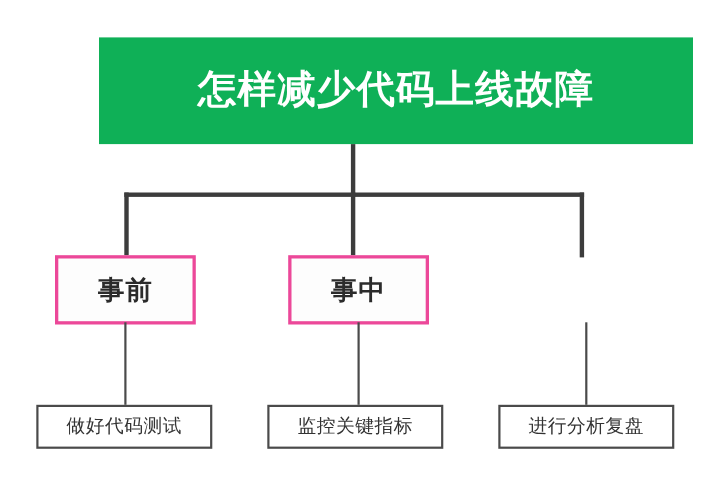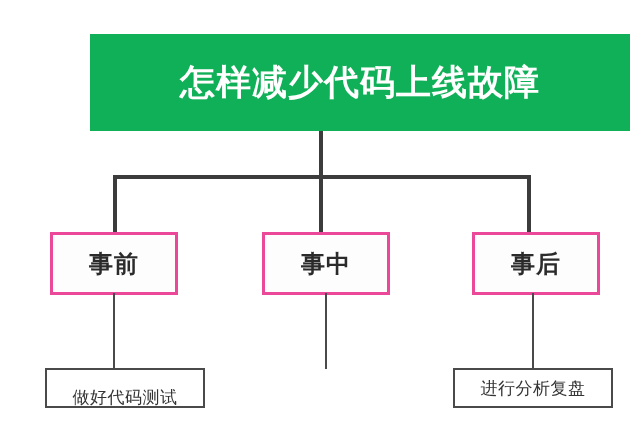--- a/index.html
+++ b/index.html
@@ -71,21 +71,21 @@
     top: 368px;
     width: 160px;
     height: 40px;
     background: #ffffff;
     border: 2px solid #4a4a4a;
     box-sizing: border-box;
     display: flex;
     align-items: center;
     justify-content: center;
   }
-  .level3-node.pos-0 { left: 45px; align-items: flex-end; }
+  .level3-node.pos-0 { left: 33px; }
   .level3-node.pos-1 { left: 243px; }
   .level3-node.pos-2 { left: 453px; }
   .level3-label {
     color: #333333;
     font-size: 17px;
     font-weight: normal;
     letter-spacing: 0.5px;
     line-height: 1;
     white-space: nowrap;
   }
@@ -144,28 +144,28 @@
   <div class="connector conn-drop2 pos-0"></div>
   <div class="connector conn-drop2 pos-1"></div>
   <div class="connector conn-drop2 pos-2"></div>
 
   <div class="level2-node pos-0">
     <span class="level2-label">事前</span>
   </div>
   <div class="level2-node pos-1">
     <span class="level2-label">事中</span>
   </div>
-  <div class="level2-node pos-2">
-    <span class="level2-label">事后</span>
-  </div>
 
   <div class="connector conn-drop3 pos-0"></div>
   <div class="connector conn-drop3 pos-1"></div>
   <div class="connector conn-drop3 pos-2"></div>
 
   <div class="level3-node pos-0">
     <span class="level3-label">做好代码测试</span>
   </div>
+  <div class="level3-node pos-1">
+    <span class="level3-label">监控关键指标</span>
+  </div>
   <div class="level3-node pos-2">
     <span class="level3-label">进行分析复盘</span>
   </div>
 
 </div>
 
 </body></html>

